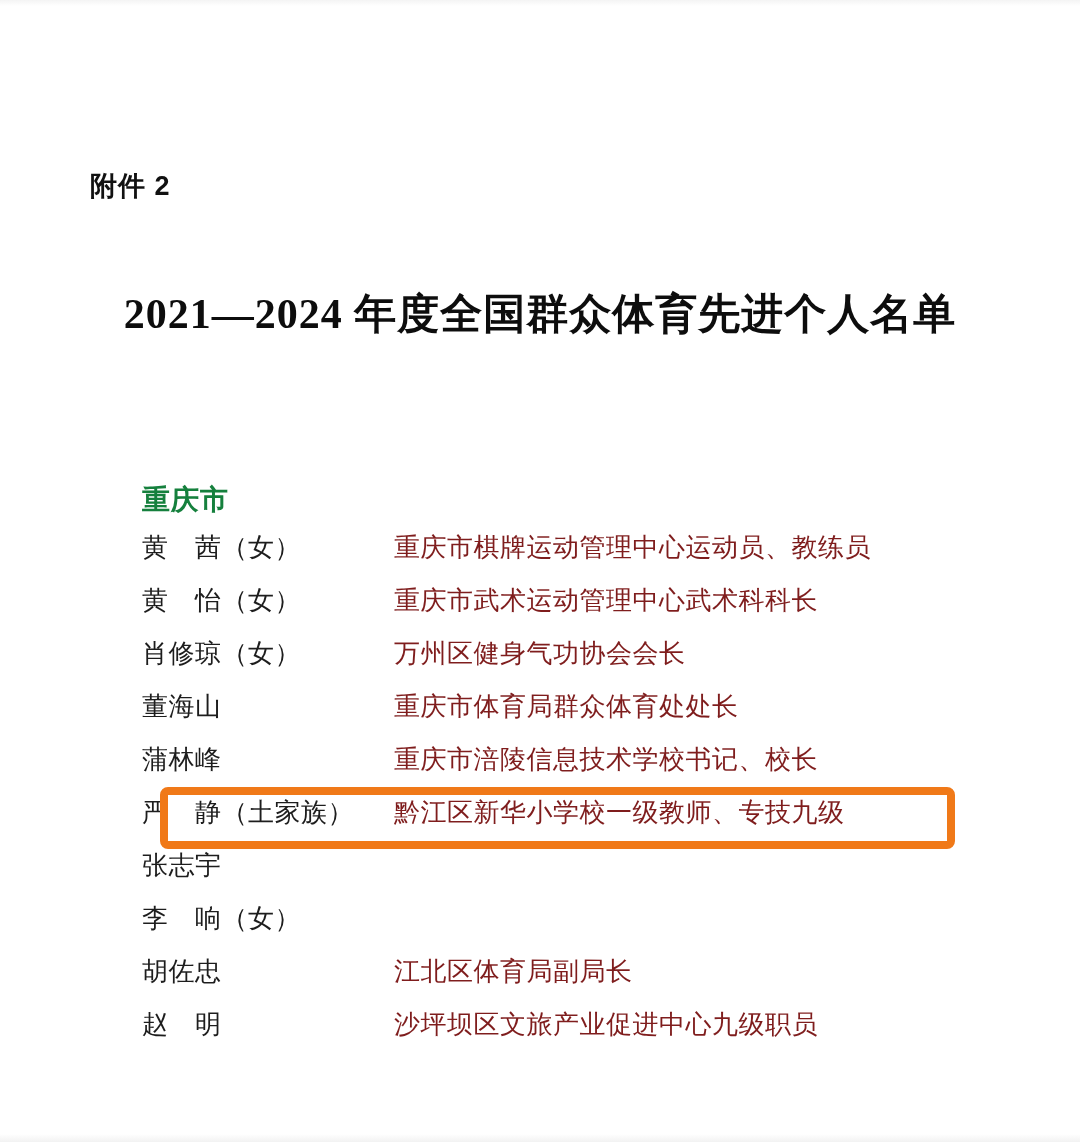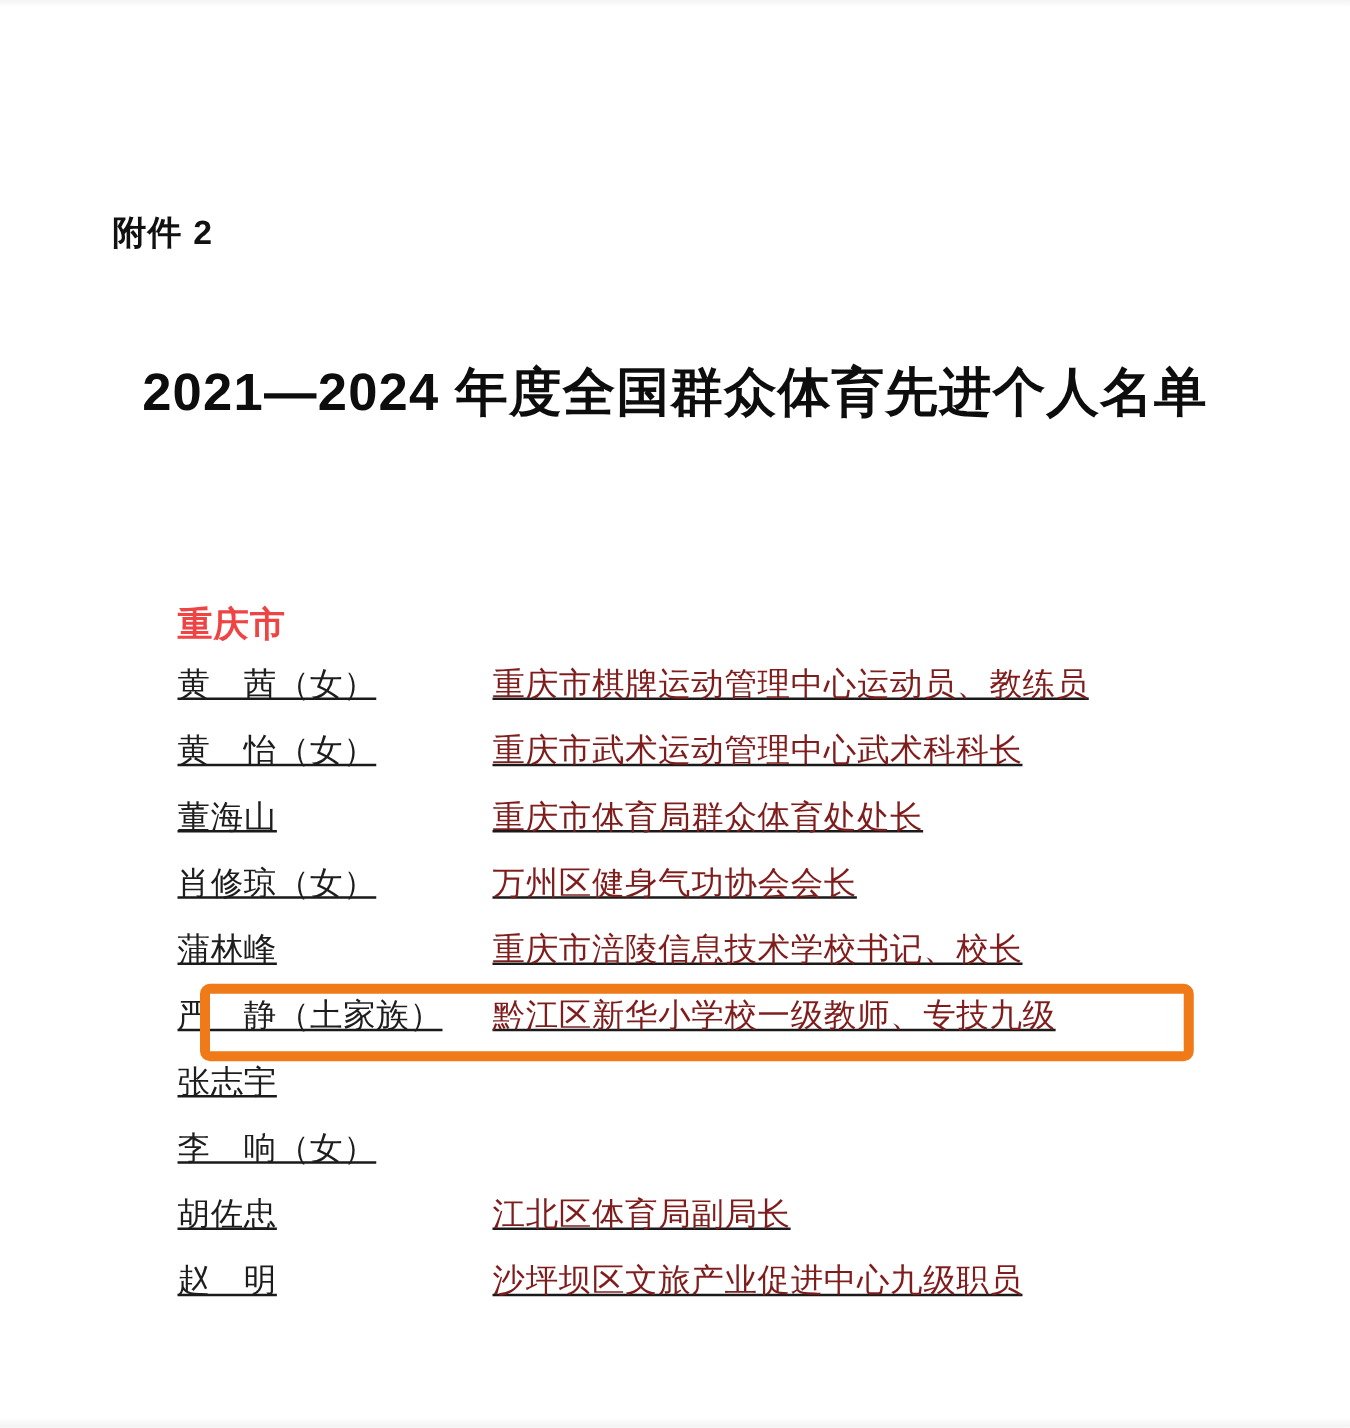--- a/index.html
+++ b/index.html
@@ -40,50 +40,49 @@
   .doc-title {
     position: absolute;
     left: 0;
     right: 0;
     top: 286px;
     text-align: center;
     font-size: 42px;
     font-weight: 700;
     letter-spacing: 1px;
     color: #0d0d0d;
-    font-family: Liberation Sans, sans-serif;
+    font-family: Liberation Serif, serif;
     white-space: nowrap;
   }
 
   
   .region-heading {
     position: absolute;
     left: 142px;
     top: 481px;
     font-size: 28px;
     font-weight: 700;
     letter-spacing: 1px;
     font-family: "Liberation Sans", "DejaVu Sans", sans-serif;
-    color: #ef4444;
+    color: #15803d;
   }
 
   
   .name-list {
     position: absolute;
     left: 142px;
     top: 530px;
     width: 840px;
   }
 
   .list-row {
     display: flex;
     align-items: baseline;
     height: 53px;
     position: relative;
-    text-decoration: underline;
   }
 
   .row-name {
     width: 252px;
     flex: 0 0 252px;
     font-size: 26px;
     letter-spacing: 0.5px;
     color: #1d1d1d;
     white-space: nowrap;
   }
@@ -136,26 +135,26 @@
   <div class="name-list">
     <div class="list-row">
       <span class="row-name">黄　茜（女）</span>
       <span class="row-desc">重庆市棋牌运动管理中心运动员、教练员</span>
     </div>
     <div class="list-row">
       <span class="row-name">黄　怡（女）</span>
       <span class="row-desc">重庆市武术运动管理中心武术科科长</span>
     </div>
     <div class="list-row">
+      <span class="row-name">肖修琼（女）</span>
+      <span class="row-desc">万州区健身气功协会会长</span>
+    </div>
+    <div class="list-row">
       <span class="row-name">董海山</span>
       <span class="row-desc">重庆市体育局群众体育处处长</span>
-    </div>
-    <div class="list-row">
-      <span class="row-name">肖修琼（女）</span>
-      <span class="row-desc">万州区健身气功协会会长</span>
     </div>
     <div class="list-row">
       <span class="row-name">蒲林峰</span>
       <span class="row-desc">重庆市涪陵信息技术学校书记、校长</span>
     </div>
     <div class="list-row">
       <span class="row-name">严　静（土家族）</span>
       <span class="row-desc">黔江区新华小学校一级教师、专技九级</span>
     </div>
     <div class="list-row">

